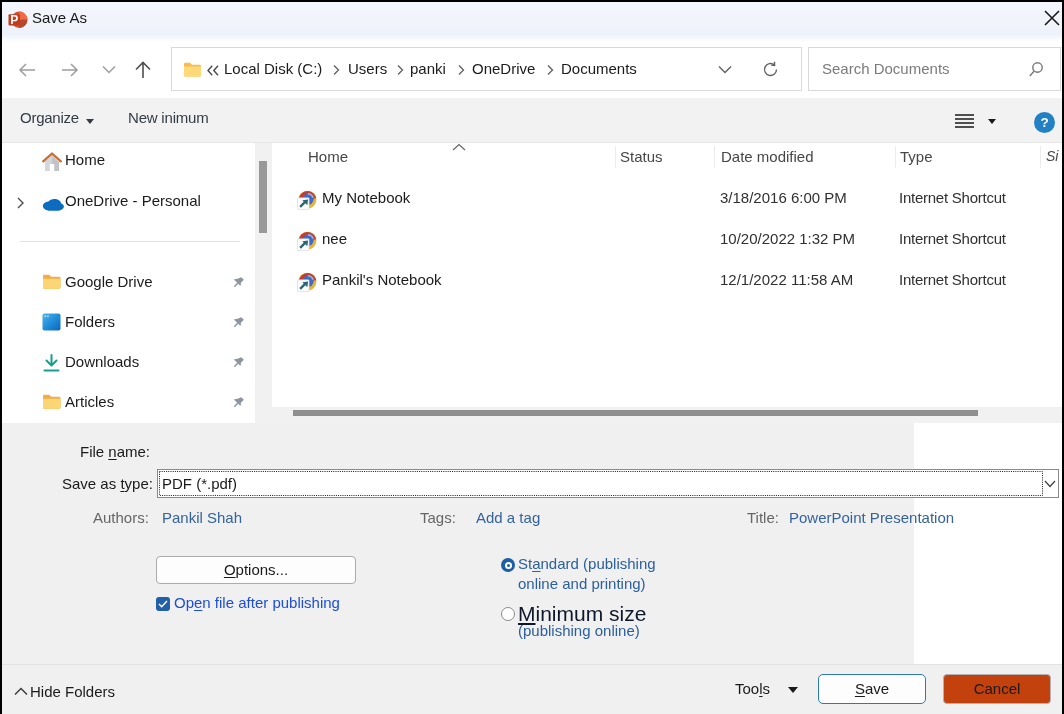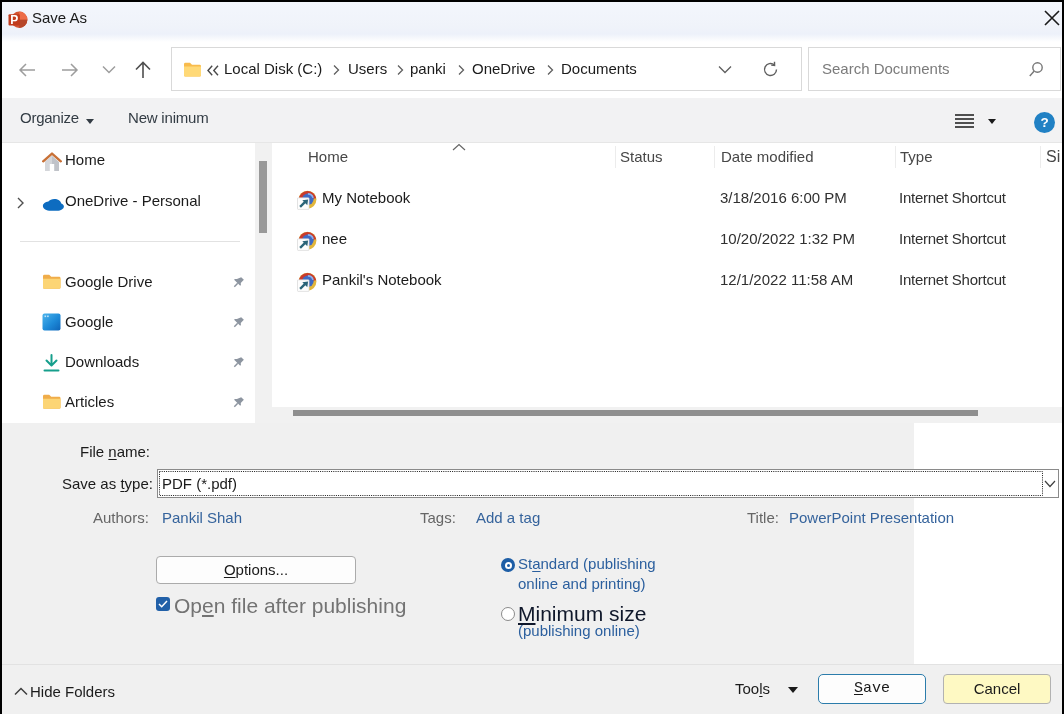--- a/index.html
+++ b/index.html
@@ -139,21 +139,21 @@
           <linearGradient id="dsk" x1="0" y1="0" x2="1" y2="1">
         <stop offset="0" stop-color="#4cb4ec"></stop>
             <stop offset="0.55" stop-color="#1d8ad8"></stop>
             <stop offset="1" stop-color="#0e64b8"></stop>
       </linearGradient>
         </defs>
       <rect x="0.5" y="0.5" width="18" height="17" rx="2" fill="url(#dsk)"></rect>
       <rect x="2.5" y="2.5" width="1.6" height="1.6" fill="#bfe3f8"></rect>
       <rect x="5.1" y="2.5" width="1.6" height="1.6" fill="#bfe3f8"></rect>
     </svg>
-    <div class="abs txt" style="left:63px;top:170px;font-size:15px;color:#1b1b1b;">Google</div>
+    <div class="abs txt" style="left:63px;top:170px;font-size:15px;color:#1b1b1b;">Folders</div>
 
     <svg class="abs" style="left:41px;top:211px;" width="17" height="18" viewBox="0 0 17 18">
       <path d="M8.5 1 V11 M3.5 6.5 L8.5 11.5 L13.5 6.5" stroke="#169f8c" stroke-width="2" fill="none" stroke-linecap="round" stroke-linejoin="round"></path>
       <path d="M1.5 16.5 H15.5" stroke="#169f8c" stroke-width="2" stroke-linecap="round"></path>
     </svg>
     <div class="abs txt" style="left:63px;top:210px;font-size:15px;color:#1b1b1b;">Downloads</div>
 
     <svg class="abs" style="left:40px;top:251px;" width="19" height="16" viewBox="0 0 19 16">
       <path d="M1 2.2 a1.4 1.4 0 0 1 1.4-1.4 h4.8 l2 2 h7.9 a1.4 1.4 0 0 1 1.4 1.4 v9.2 a1.4 1.4 0 0 1 -1.4 1.4 h-14.7 a1.4 1.4 0 0 1 -1.4-1.4 z" fill="#f0ad4a"></path>
       <path d="M1 4.7 h17.5 v8.7 a1.4 1.4 0 0 1 -1.4 1.4 h-14.7 a1.4 1.4 0 0 1 -1.4-1.4 z" fill="#fcd575"></path>
@@ -192,21 +192,21 @@
     <svg class="abs" style="left:450px;top:0px;" width="14" height="8" viewBox="0 0 14 8">
         <path d="M1 7 L7 1.5 L13 7" stroke="#666" stroke-width="1.2" fill="none"></path>
       </svg>
     <div class="abs" style="left:613px;top:3px;width:1px;height:22px;background:#ececec;"></div>
     <div class="abs txt" style="left:618px;top:5px;font-size:15px;color:#474747;">Status</div>
     <div class="abs" style="left:712px;top:3px;width:1px;height:22px;background:#ececec;"></div>
     <div class="abs txt" style="left:719px;top:5px;font-size:15px;color:#474747;">Date modified</div>
     <div class="abs" style="left:893px;top:3px;width:1px;height:22px;background:#ececec;"></div>
     <div class="abs txt" style="left:898px;top:5px;font-size:15px;color:#474747;">Type</div>
     <div class="abs" style="left:1038px;top:3px;width:1px;height:22px;background:#ececec;"></div>
-    <div class="abs txt" style="left:1044px;top:5px;font-size:16px;color:#474747;">Si</div>
+    <div class="abs txt" style="left:1044px;top:5px;font-size:14px;color:#474747;font-style:italic;">Si</div>
 
         <svg class="abs chrome" style="left:295px;top:47px;" width="20" height="20" viewBox="0 0 20 20">
       <circle cx="10.5" cy="9.6" r="8.9" fill="#e2b63b"></circle>
       <path d="M1.7 9.2 A8.9 8.9 0 0 1 19.3 8.2 L10.5 9.6 Z" fill="#c93b2c"></path>
       <path d="M2.1 12 A8.9 8.9 0 0 0 6.3 17.5 L10.5 9.6 Z" fill="#97a73d"></path>
       <circle cx="10.9" cy="9.3" r="5.7" fill="#3f6bc4"></circle>
       <path d="M10.9 3.9 a5.4 5.4 0 0 1 5.2 4" stroke="#8db0e8" stroke-width="1.6" fill="none"></path>
       <rect x="0.5" y="7.8" width="11.6" height="11.6" rx="0.8" fill="#fdfdfd" stroke="#cfcfcf" stroke-width="0.6"></rect>
       <path d="M3.1 16.9 L7.9 12.1" stroke="#2a6478" stroke-width="2.3"></path>
       <path d="M5.3 10.3 L11.1 9.5 L10.3 15.3 Z" fill="#2a6478"></path>
@@ -270,40 +270,40 @@
     <div class="abs txt" style="left:787px;top:86px;font-size:15px;color:#35639c;">PowerPoint Presentation</div>
 
     <div class="abs" style="left:154px;top:133px;width:200px;height:28px;background:#fdfdfd;border:1px solid #ababab;border-radius:4px;box-sizing:border-box;text-align:center;">
       <span style="font-size:15px;color:#1a1a1a;line-height:26px;"><u>O</u>ptions...</span>
     </div>
 
     <div class="abs" style="left:154px;top:174px;width:14px;height:14px;background:#2160a8;border-radius:3px;"></div>
     <svg class="abs" style="left:156px;top:177px;" width="10" height="8" viewBox="0 0 10 8">
         <path d="M1 4 L3.7 6.7 L9 1" stroke="#fff" stroke-width="1.5" fill="none"></path>
       </svg>
-    <div class="abs txt" style="left:172px;top:171px;font-size:21px;color:#737373;">Op<u>e</u>n file after publishing</div>
+    <div class="abs txt" style="left:172px;top:171px;font-size:15px;color:#1d4ed8;">Op<u>e</u>n file after publishing</div>
 
     <div class="abs" style="left:499px;top:135px;width:14px;height:14px;border-radius:50%;background:#1e5ea6;"></div>
     <div class="abs" style="left:502.5px;top:138.5px;width:7px;height:7px;border-radius:50%;background:#fff;"></div>
     <div class="abs" style="left:504.5px;top:140.5px;width:3px;height:3px;border-radius:50%;background:#1e5ea6;"></div>
     <div class="abs txt" style="left:516px;top:132px;font-size:15px;color:#2b5f9e;">St<u>a</u>ndard (publishing</div>
     <div class="abs txt" style="left:516px;top:152px;font-size:15px;color:#2b5f9e;">online and printing)</div>
     <div class="abs" style="left:499px;top:184px;width:14px;height:14px;border-radius:50%;background:#fff;border:1px solid #8a8a8a;box-sizing:border-box;"></div>
     <div class="abs txt" style="left:516px;top:179px;font-size:21px;color:#0f172a;"><u>M</u>inimum size</div>
     <div class="abs txt" style="left:516px;top:199px;font-size:15px;color:#2b5f9e;">(publishing online)</div>
   </div>
 
   <div class="abs" style="left:0;top:662px;width:1060px;height:50px;background:#f0f0f0;border-top:1px solid #e2e2e2;box-sizing:border-box;">
     <svg class="abs" style="left:12px;top:22px;" width="14" height="9" viewBox="0 0 14 9">
         <path d="M1 7.5 L7 1.5 L13 7.5" stroke="#3f3f3f" stroke-width="1.5" fill="none"></path>
       </svg>
     <div class="abs txt" style="left:28px;top:18px;font-size:15px;color:#1b1b1b;">Hide Folders</div>
     <div class="abs txt" style="left:733px;top:15px;font-size:15px;color:#1b1b1b;">Too<u>l</u>s</div>
     <div class="abs" style="left:786px;top:22px;width:0;height:0;border-left:5.5px solid transparent;border-right:5.5px solid transparent;border-top:6px solid #1a1a1a;"></div>
     <div class="abs" style="left:816px;top:9px;width:108px;height:30px;background:#fdfdfd;border:1px solid #2b7cab;border-radius:5px;box-sizing:border-box;text-align:center;">
-      <span style="font-size:15px;color:#1a1a1a;line-height:28px;font-family:Liberation Mono, monospace;"><u>S</u>ave</span>
-    </div>
-    <div class="abs" style="left:941px;top:9px;width:108px;height:30px;background:#fef9c3;border:1px solid #b2b2b2;border-radius:4px;box-sizing:border-box;text-align:center;">
+      <span style="font-size:15px;color:#1a1a1a;line-height:28px;"><u>S</u>ave</span>
+    </div>
+    <div class="abs" style="left:941px;top:9px;width:108px;height:30px;background:#c2410c;border:1px solid #b2b2b2;border-radius:4px;box-sizing:border-box;text-align:center;">
       <span style="font-size:15px;color:#1a1a1a;line-height:28px;">Cancel</span>
     </div>
   </div>
 
 </div>
 
 </body></html>

